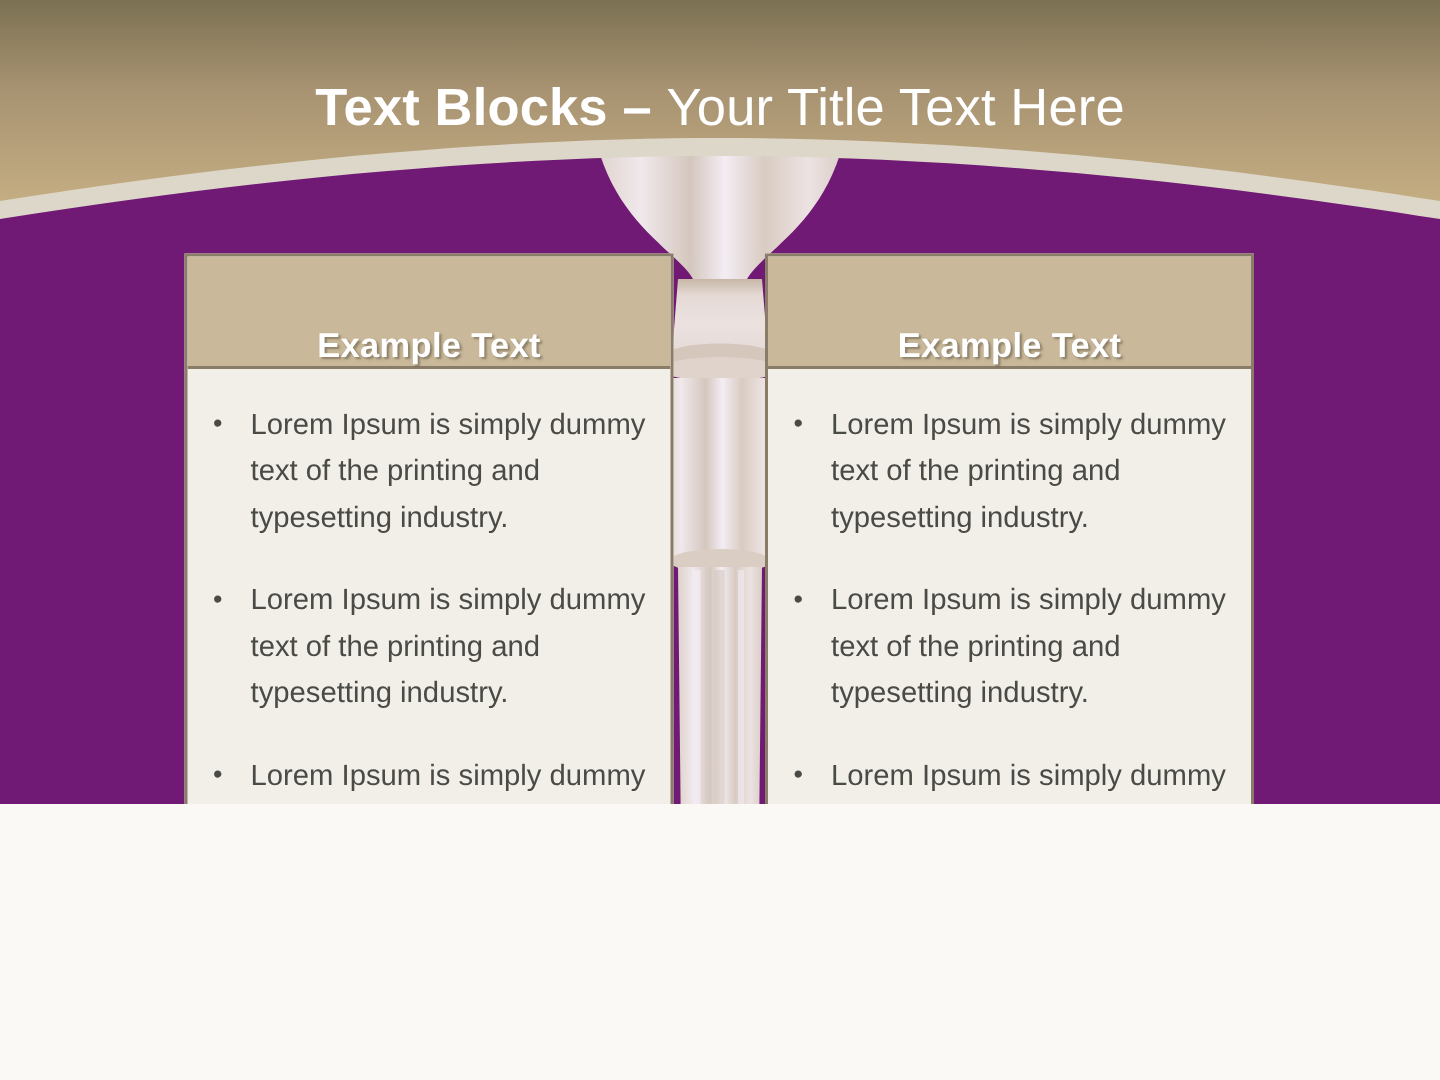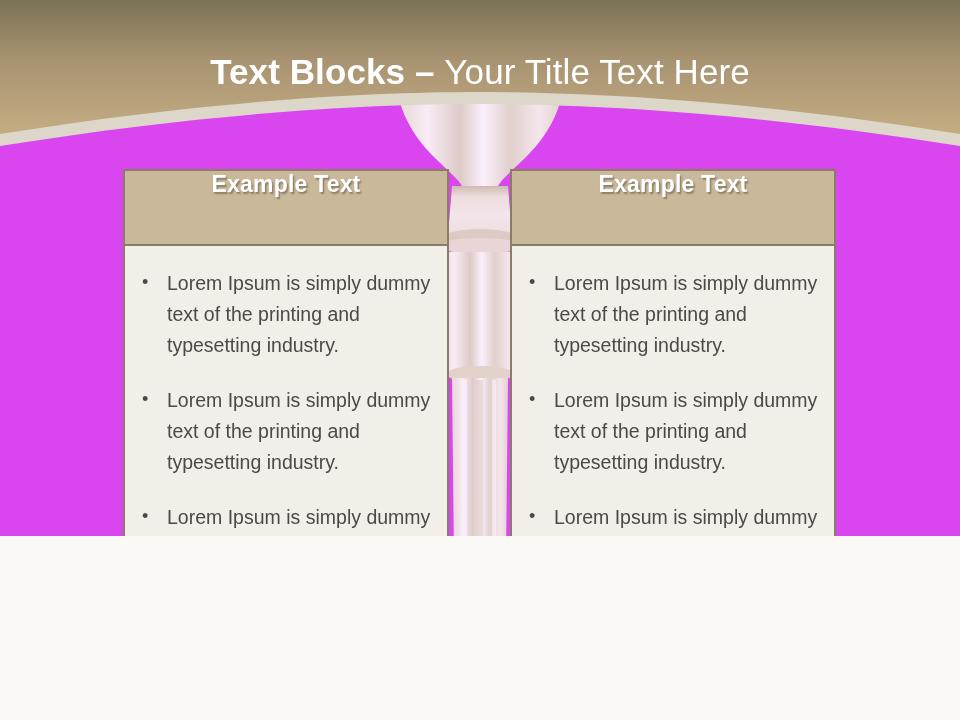--- a/index.html
+++ b/index.html
@@ -11,21 +11,21 @@
     height: 720px;
     overflow: hidden;
     font-family: "Liberation Sans", sans-serif;
     background: #faf9f5;
   }
   .slide {
     position: relative;
     width: 960px;
     height: 536px;
     overflow: hidden;
-    background: #d946ef;
+    background: #701a75;
   }
 
   
   .vase-layer {
     position: absolute;
     left: 0; top: 0;
     width: 960px; height: 720px;
     pointer-events: none;
   }
 
@@ -75,21 +75,21 @@
     top: 169px;
     width: 326px;
     height: 463px;
   }
   .block-header {
     height: 75px;
     box-sizing: border-box;
     background: #c9b89a;
     border-bottom: 2px solid #8a7d68;
     display: flex;
-    align-items: flex-start;
+    align-items: flex-end;
     justify-content: center;
   }
   .block-header-text {
     font-size: 23px;
     font-weight: bold;
     color: #ffffff;
     text-shadow: 1.5px 1.5px 1.5px rgba(90,80,62,0.55);
     letter-spacing: 0.2px;
   }
   .block-body {

